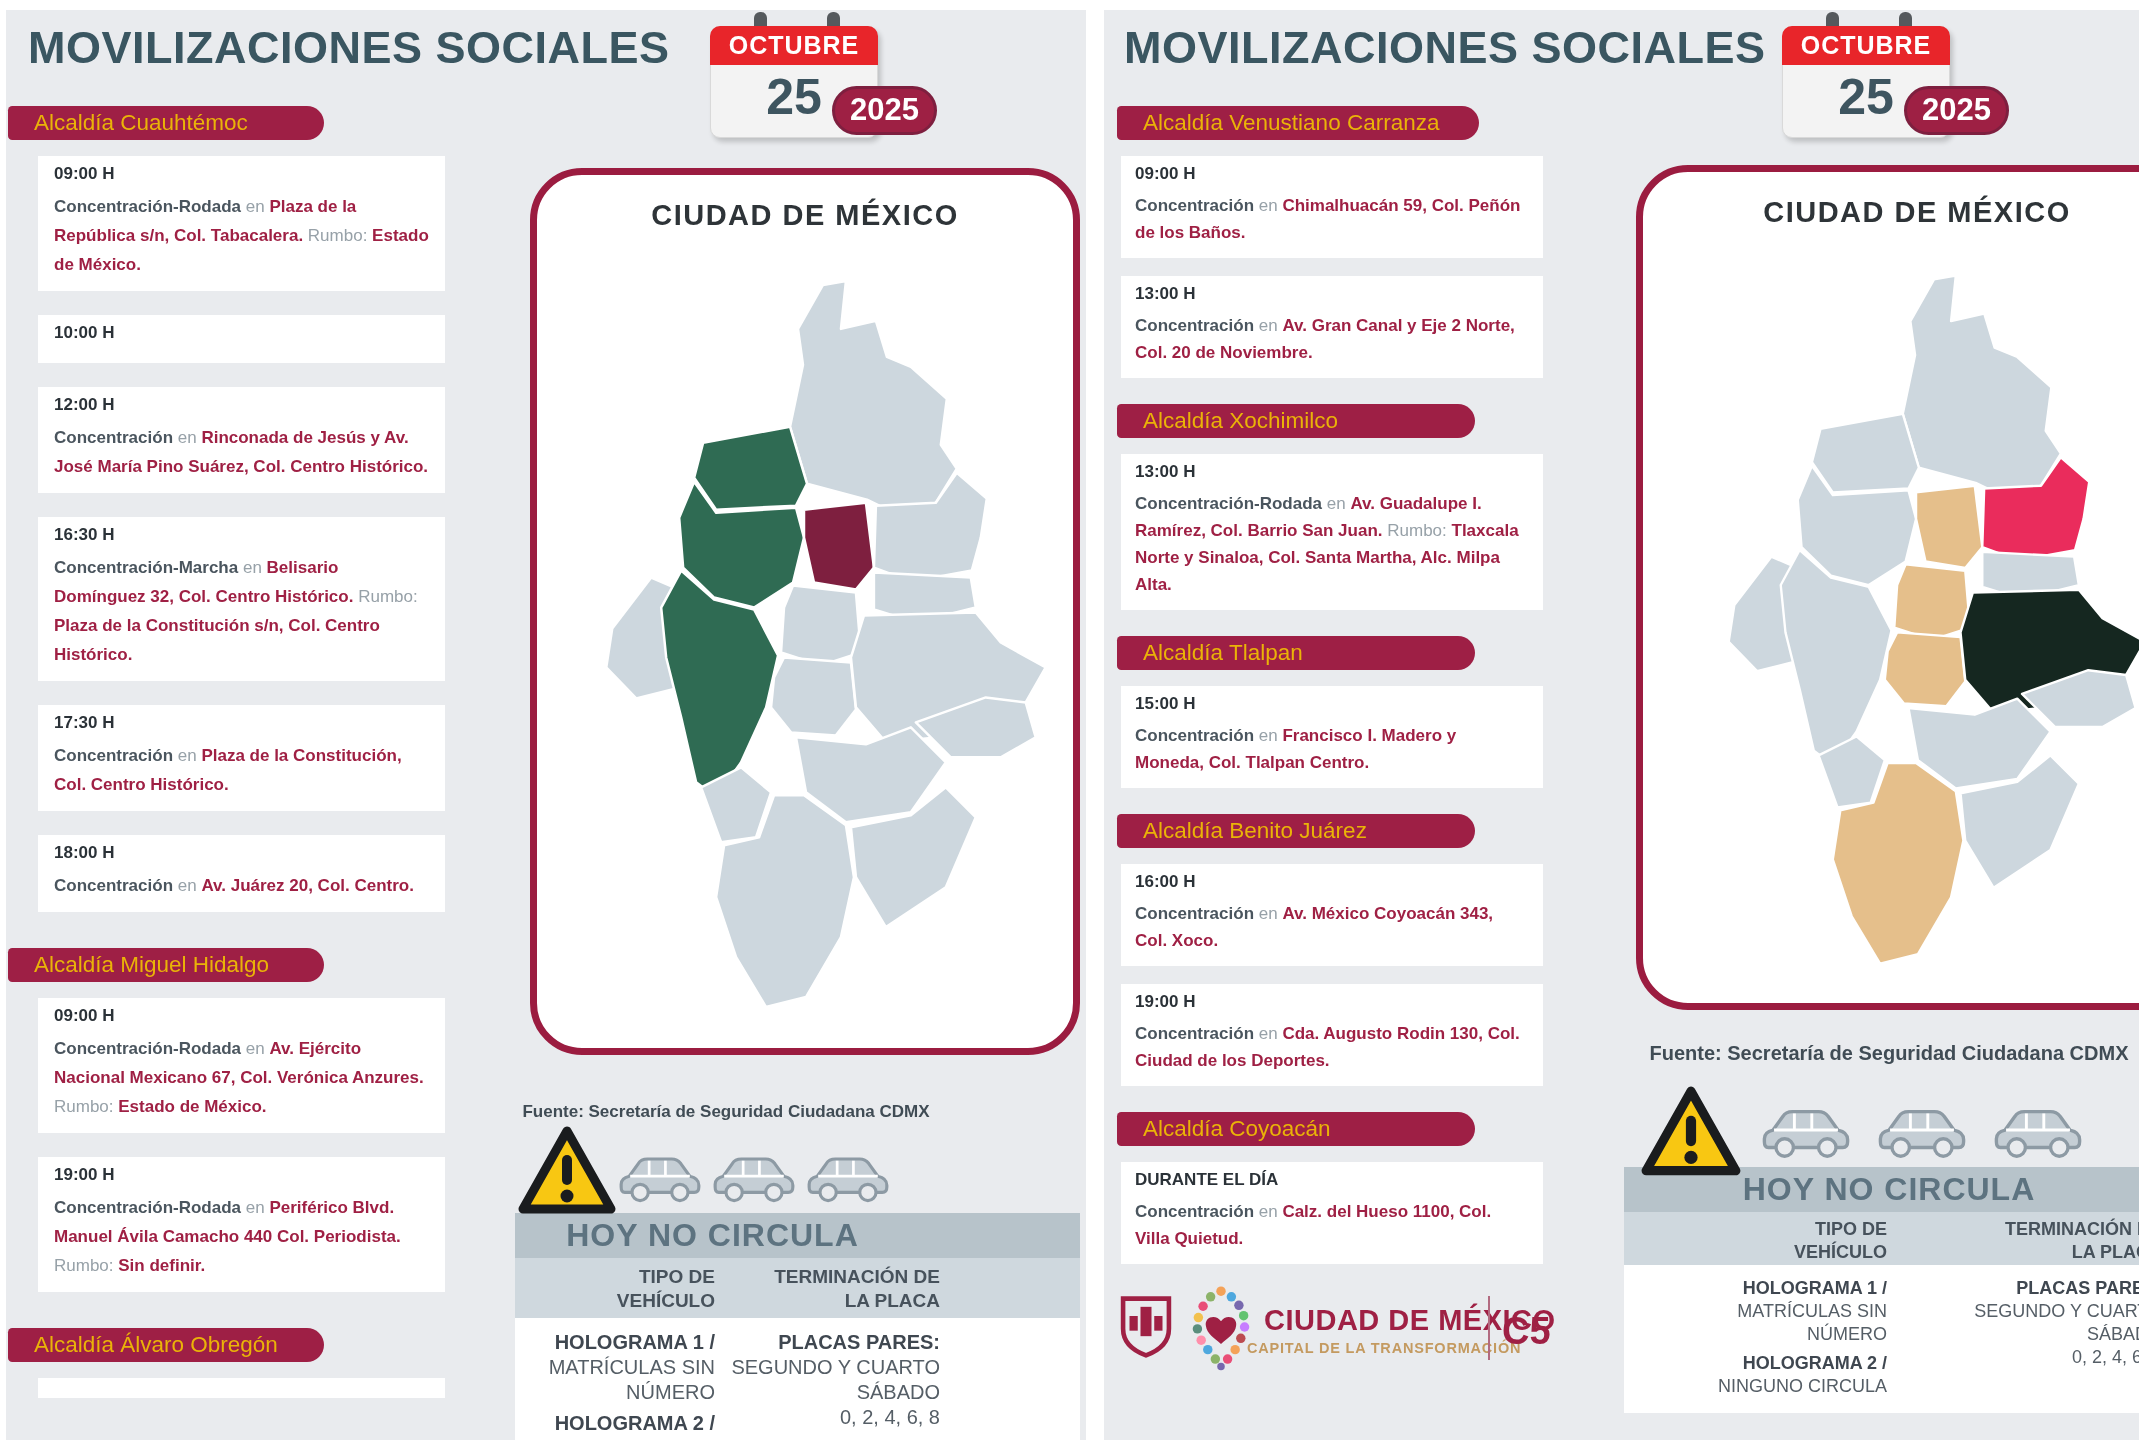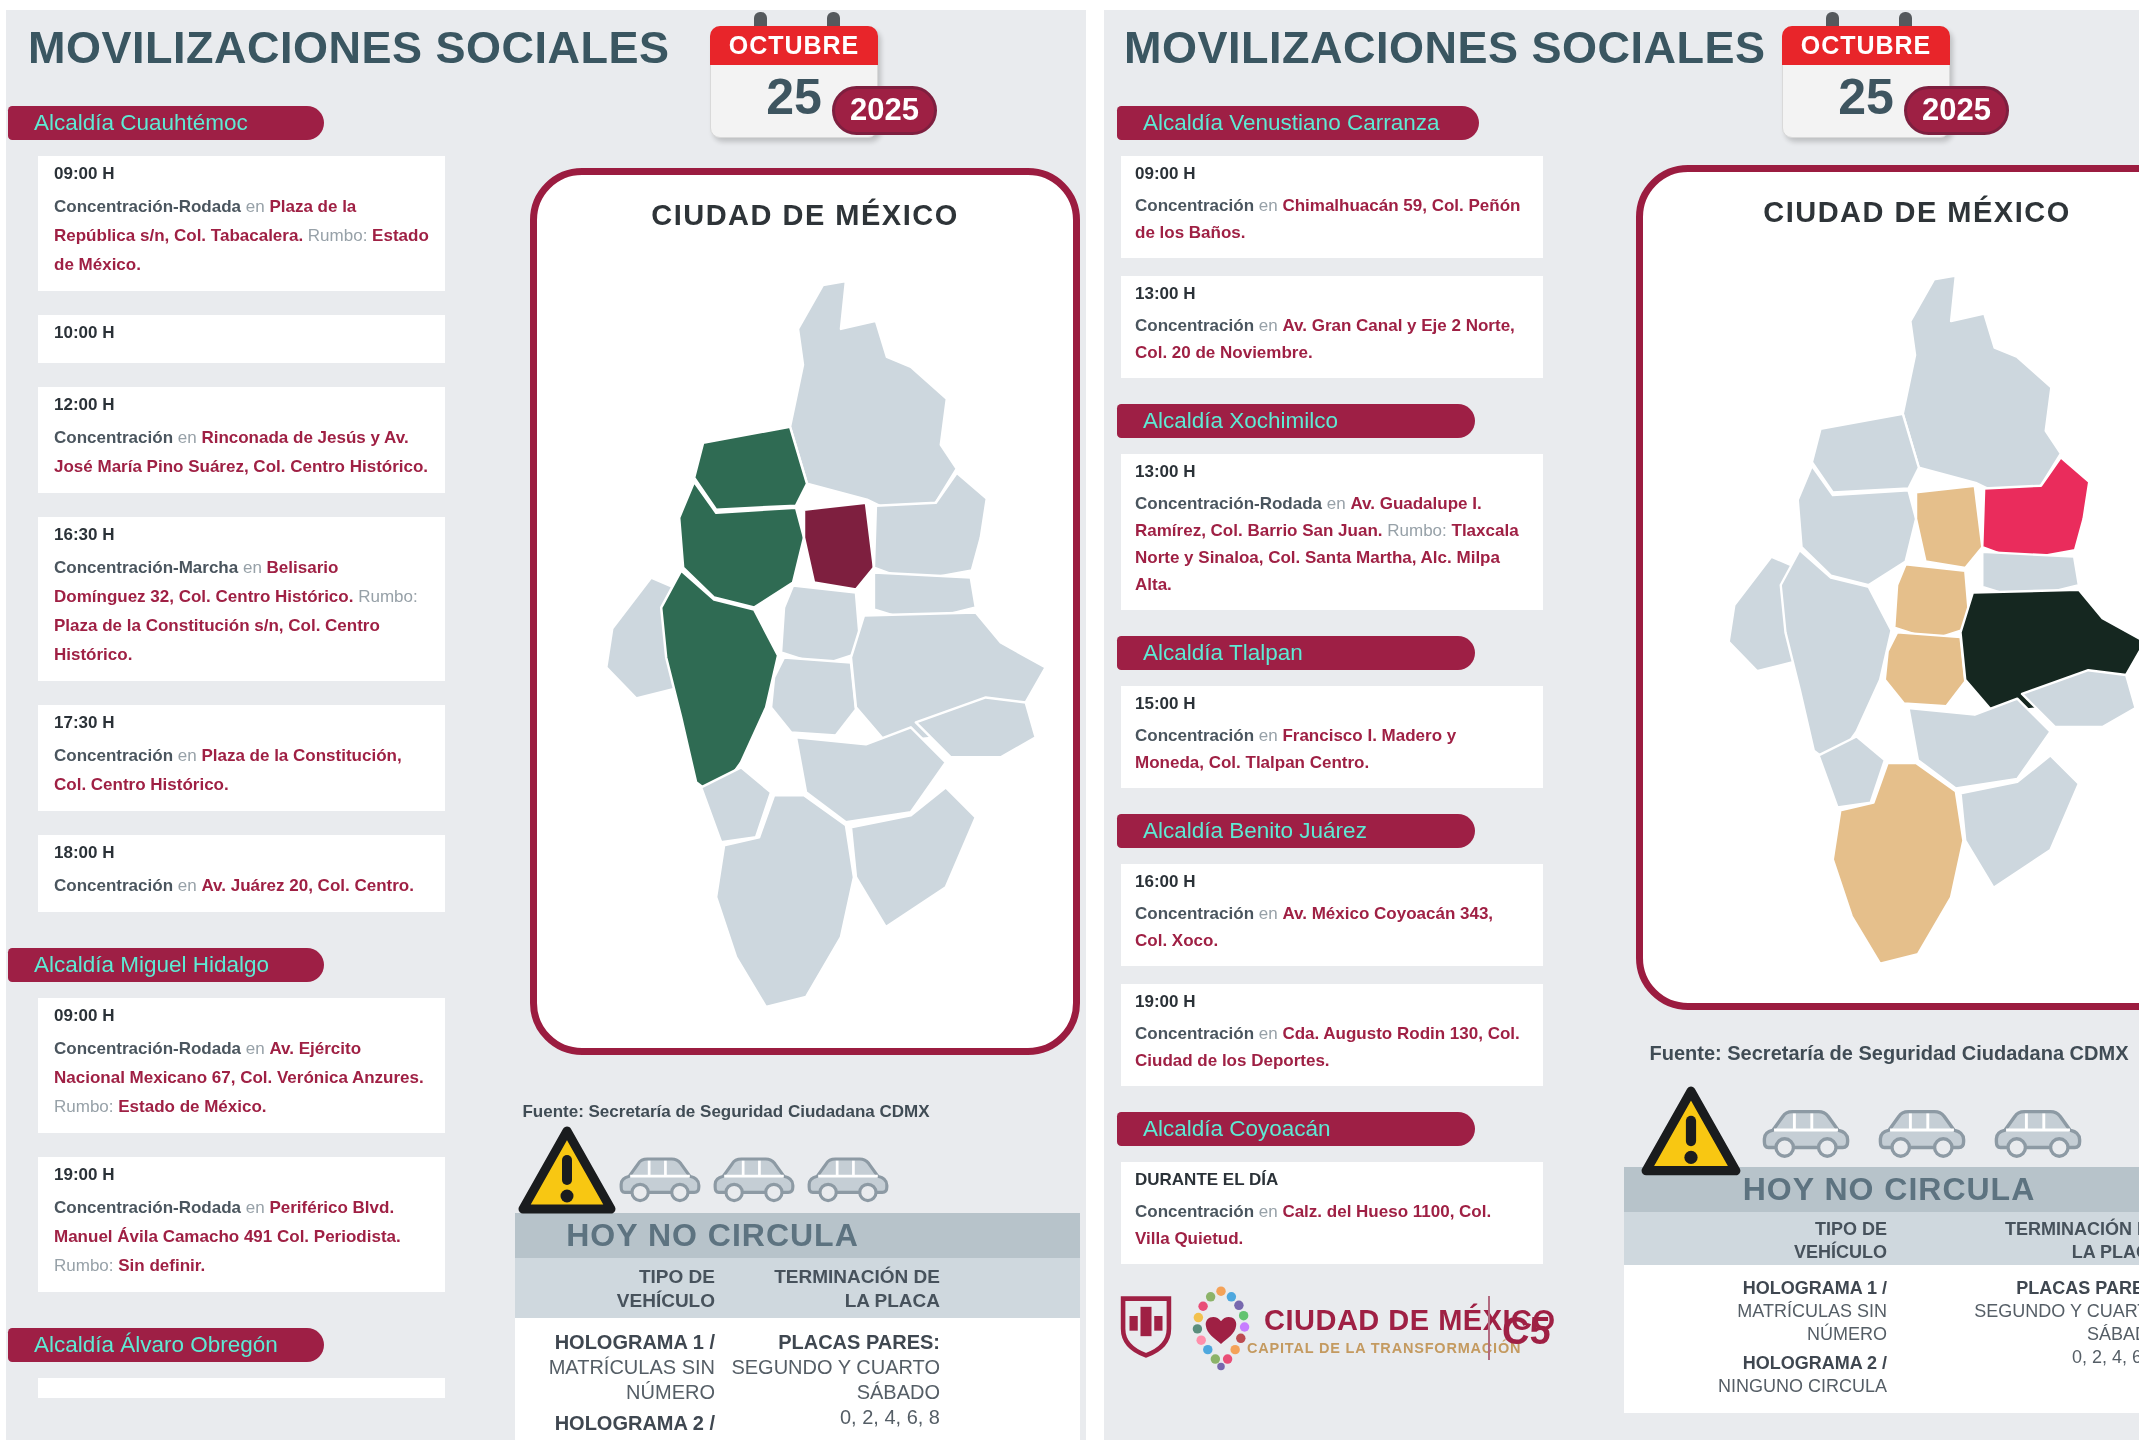--- a/index.html
+++ b/index.html
@@ -19,21 +19,21 @@
   .peg { position:absolute; top:0; width:13px; height:30px; background:#55595d; border-radius:6px; }
   .peg1 { left:44px; } .peg2 { left:117px; }
   .cal-body { position:absolute; top:14px; left:0; width:168px; height:112px; background:#F3F3F3; border:1px solid #D9D9D9; border-radius:10px; box-shadow:3px 4px 5px rgba(0,0,0,.18); }
   .cal-header { position:absolute; top:14px; left:0; width:168px; height:39px; background:#E8252A; border-radius:10px 10px 0 0; color:#fff; font-weight:bold; font-size:25px; text-align:center; line-height:39px; letter-spacing:1px; }
   .cal-day { position:absolute; top:56px; left:0; width:168px; text-align:center; font-size:50px; font-weight:bold; color:#3E5560; }
   .cal-year { position:absolute; top:74px; left:122px; padding:3px 15px 4px; background:#9E2044; border:3px solid #7E1F3F; border-radius:28px; color:#fff; font-weight:bold; font-size:31px; }
 
   
   .sections { position:absolute; top:96px; left:2px; width:446px; }
   .p1 .sections { left:13px; width:440px; }
-  .pill { display:block; width:max-content; min-width:316px; background:#9E1F45; color:#5eead4; font-size:22.5px; line-height:34px; height:34px; padding:0 40px 0 26px; border-radius:5px 20px 20px 5px; margin:36px 0 16px 0; }
+  .pill { display:block; width:max-content; min-width:316px; background:#9E1F45; color:#eab308; font-size:22.5px; line-height:34px; height:34px; padding:0 40px 0 26px; border-radius:5px 20px 20px 5px; margin:36px 0 16px 0; }
   .section:first-child .pill { margin-top:0; }
   .p1 .pill { min-width:358px; margin-top:26px; }
   .event-card { background:#fff; margin:0 0 24px 30px; width:407px; padding:8px 16px 12px; }
   .p1 .event-card { margin:0 0 18px 4px; width:422px; padding:8px 14px 12px; }
   .event-time { font-size:17px; line-height:20px; font-weight:bold; color:#2B3238; margin-bottom:8px; }
   .event-desc { font-size:17px; line-height:29px; }
   .p1 .event-desc { line-height:27px; }
   .seg-act { font-weight:bold; color:#4A555E; }
   .seg-conn { color:#97A1A8; }
   .seg-loc { font-weight:bold; color:#9F2044; }
@@ -151,21 +151,21 @@
           </div>
         </div>
         <div class="section">
           <div class="pill">Alcaldía Miguel Hidalgo</div>
           <div class="event-card">
             <div class="event-time">09:00 H</div>
             <div class="event-desc"><span class="seg-act">Concentración-Rodada</span><span class="seg-conn"> en </span><span class="seg-loc">Av. Ejército Nacional Mexicano 67, Col. Verónica Anzures.</span><span class="seg-conn"> Rumbo: </span><span class="seg-loc">Estado de México.</span></div>
           </div>
           <div class="event-card">
             <div class="event-time">19:00 H</div>
-            <div class="event-desc"><span class="seg-act">Concentración-Rodada</span><span class="seg-conn"> en </span><span class="seg-loc">Periférico Blvd. Manuel Ávila Camacho 491 Col. Periodista.</span><span class="seg-conn"> Rumbo: </span><span class="seg-loc">Sin definir.</span></div>
+            <div class="event-desc"><span class="seg-act">Concentración-Rodada</span><span class="seg-conn"> en </span><span class="seg-loc">Periférico Blvd. Manuel Ávila Camacho 440 Col. Periodista.</span><span class="seg-conn"> Rumbo: </span><span class="seg-loc">Sin definir.</span></div>
           </div>
         </div>
         <div class="section">
           <div class="pill">Alcaldía Álvaro Obregón</div>
           <div class="event-card"></div>
         </div>
       </div>
 
     <div class="map-box">
       <div class="map-title">CIUDAD DE MÉXICO</div>

